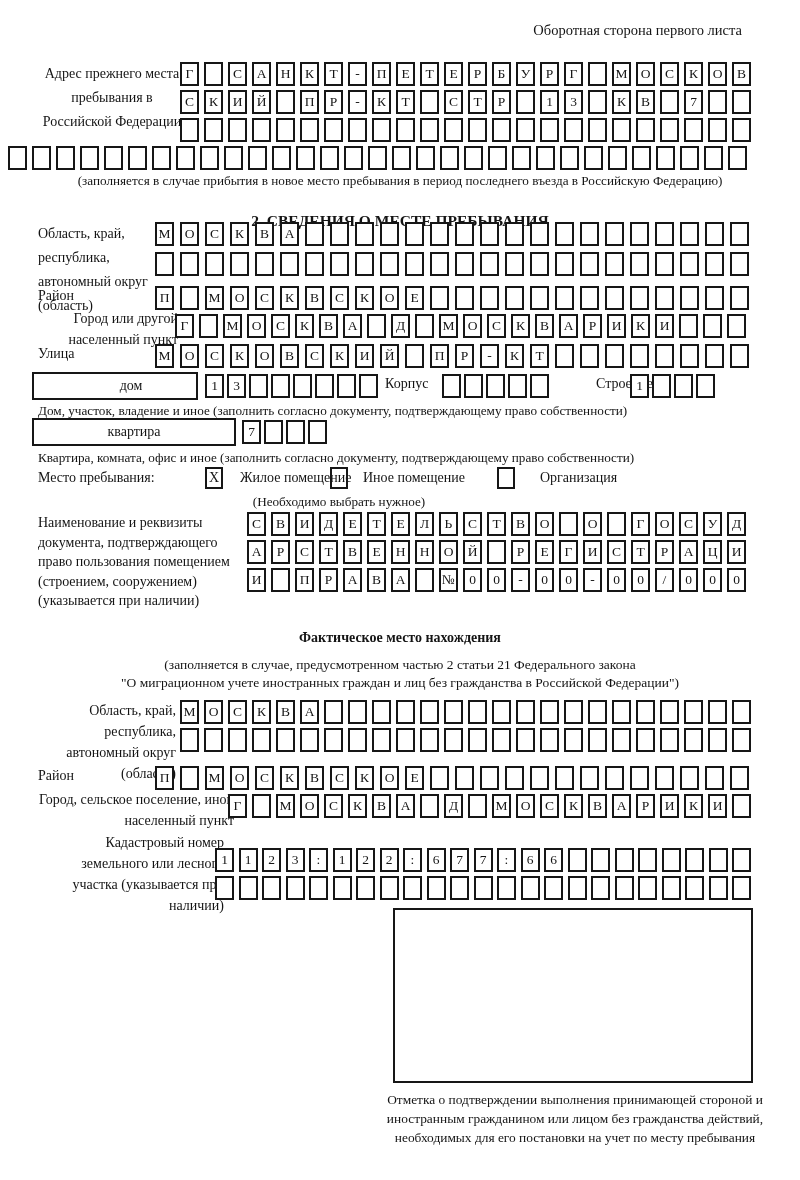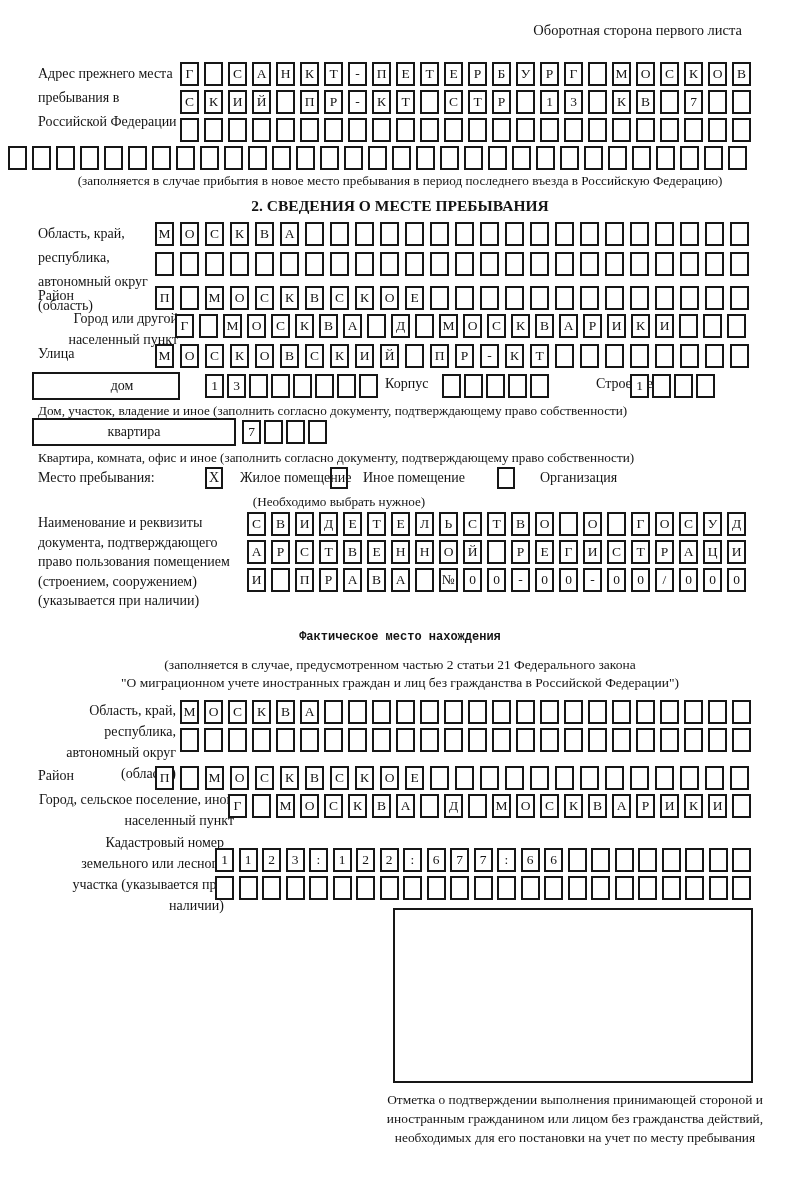--- a/index.html
+++ b/index.html
@@ -34,21 +34,21 @@
   }
   .stampbox{position:absolute;border:2px solid #161616;box-sizing:border-box;background:#fff;}
   .caption{position:absolute;font-size:13.4px;line-height:19px;text-align:center;}
   .topnote{position:absolute;font-size:14.5px;}
 </style>
 </head>
 <body>
 
 <div class="topnote" style="top:22px;right:58px;">Оборотная сторона первого листа</div>
 
-<div class="label" style="left:38px;top:62px;width:148px;">Адрес прежнего места пребывания в Российской Федерации</div>
+<div class="label" style="left:38px;top:62px;width:148px;text-align:center;">Адрес прежнего места пребывания в Российской Федерации</div>
 <div class="grid" style="left:180px;top:62px;">
     <div class="cell">Г</div>
     <div class="cell"></div>
     <div class="cell">С</div>
     <div class="cell">А</div>
     <div class="cell">Н</div>
     <div class="cell">К</div>
     <div class="cell">Т</div>
     <div class="cell">-</div>
     <div class="cell">П</div>
@@ -148,21 +148,21 @@
     <div class="cell"></div>
     <div class="cell"></div>
     <div class="cell"></div>
     <div class="cell"></div>
     <div class="cell"></div>
     <div class="cell"></div>
     <div class="cell"></div>
   </div>
 <div class="note centered" style="top:173px;">(заполняется в случае прибытия в новое место пребывания в период последнего въезда в Российскую Федерацию)</div>
 
-<div class="title" style="top:197px;">2. СВЕДЕНИЯ О МЕСТЕ ПРЕБЫВАНИЯ</div>
+<div class="title" style="top:212px;">2. СВЕДЕНИЯ О МЕСТЕ ПРЕБЫВАНИЯ</div>
 
 <div class="label" style="left:38px;top:222px;width:120px;">Область, край, республика, автономный округ (область)</div>
 <div class="grid g6" style="left:155px;top:222px;">
     <div class="cell">М</div>
     <div class="cell">О</div>
     <div class="cell">С</div>
     <div class="cell">К</div>
     <div class="cell">В</div>
     <div class="cell">А</div>
     <div class="cell"></div>
@@ -288,21 +288,21 @@
     <div class="cell"></div>
     <div class="cell"></div>
     <div class="cell"></div>
     <div class="cell"></div>
     <div class="cell"></div>
     <div class="cell"></div>
     <div class="cell"></div>
     <div class="cell"></div>
   </div>
 
-<div class="fieldbox" style="left:32px;top:372px;width:148px;padding-left:32px;">дом</div>
+<div class="fieldbox" style="left:32px;top:372px;width:166px;padding-left:32px;">дом</div>
 <div class="grid g3" style="left:205px;top:374px;">
     <div class="cell">1</div>
     <div class="cell">3</div>
     <div class="cell"></div>
     <div class="cell"></div>
     <div class="cell"></div>
     <div class="cell"></div>
     <div class="cell"></div>
     <div class="cell"></div>
   </div>
@@ -405,21 +405,21 @@
     <div class="cell">0</div>
     <div class="cell">-</div>
     <div class="cell">0</div>
     <div class="cell">0</div>
     <div class="cell">/</div>
     <div class="cell">0</div>
     <div class="cell">0</div>
     <div class="cell">0</div>
   </div>
 
-<div class="title" style="top:630px;font-size:12px;font-family:Liberation Mono, monospace;">Фактическое место нахождения</div>
+<div class="title" style="top:630px;font-size:14px;">Фактическое место нахождения</div>
 <div class="note centered" style="top:657px;font-size:13.5px;">(заполняется в случае, предусмотренном частью 2 статьи 21 Федерального закона</div>
 <div class="note centered" style="top:675px;font-size:13.5px;">"О миграционном учете иностранных граждан и лиц без гражданства в Российской Федерации")</div>
 
 <div class="label lh21" style="left:38px;top:700px;width:138px;">Область, край, республика, автономный округ (область)</div>
 <div class="grid" style="left:180px;top:700px;">
     <div class="cell">М</div>
     <div class="cell">О</div>
     <div class="cell">С</div>
     <div class="cell">К</div>
     <div class="cell">В</div>

